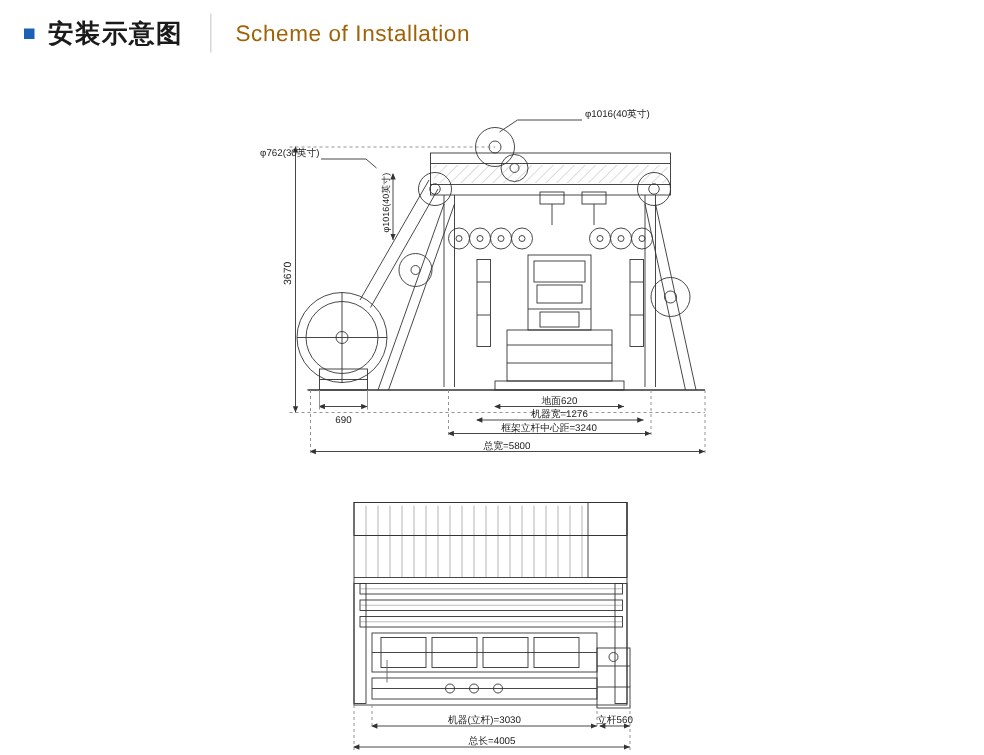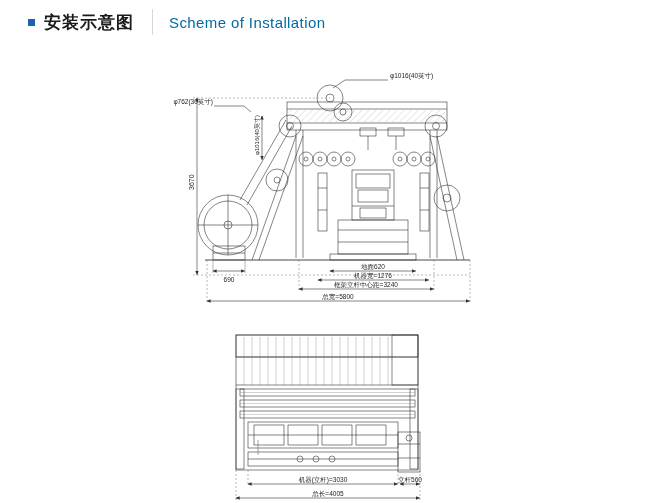--- a/index.html
+++ b/index.html
@@ -11,21 +11,21 @@
     width: 656px;
     height: 503px;
     font-family: "Liberation Sans", sans-serif;
     color: #333;
     overflow: hidden;
     position: relative;
   }
   
   .header {
     position: absolute;
-    left: 16px; top: 0;
+    left: 4px; top: 0;
     width: 561px;
     height: 44px;
     display: flex;
     align-items: center;
     background: #ffffff;
   }
   .hdr-square {
     width: 7px; height: 7px;
     background: #1b62b5;
     margin-left: 12px;
@@ -41,21 +41,21 @@
   }
   .hdr-divider {
     width: 1px;
     height: 26px;
     background: #d8d8d8;
     margin: 0 16px 0 18px;
     flex: 0 0 auto;
   }
   .hdr-en {
     font-size: 15px;
-    color: #0369a1;
+    color: #a16207;
     letter-spacing: .4px;
     white-space: nowrap;
     text-align: center;
   }
   
   .drawing {
     position: absolute;
     left: 0; top: 40px;
     width: 656px;
     height: 463px;

